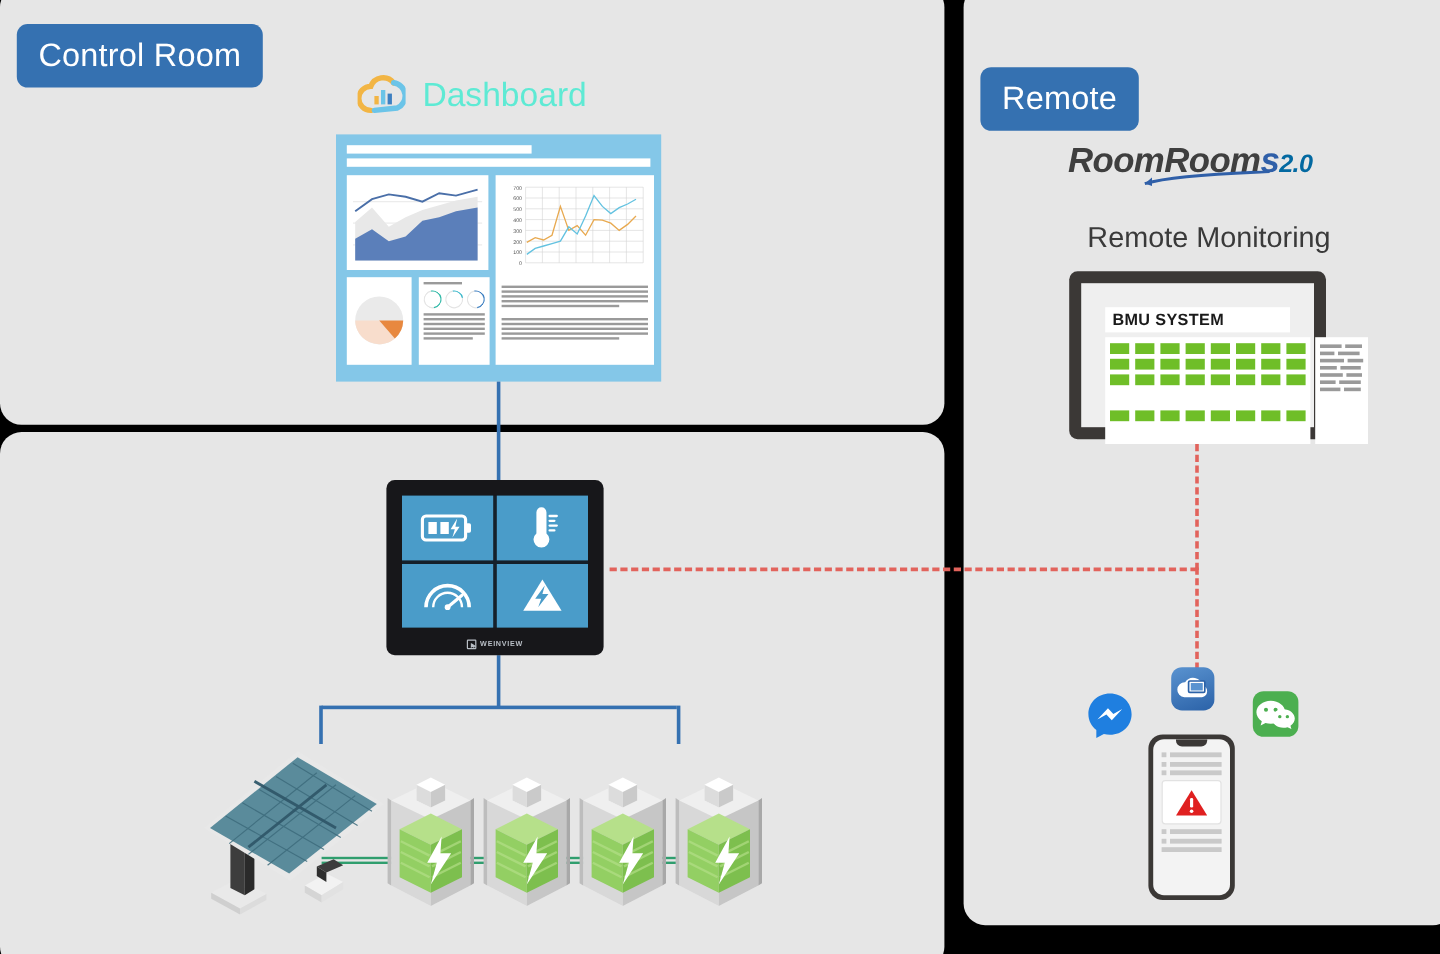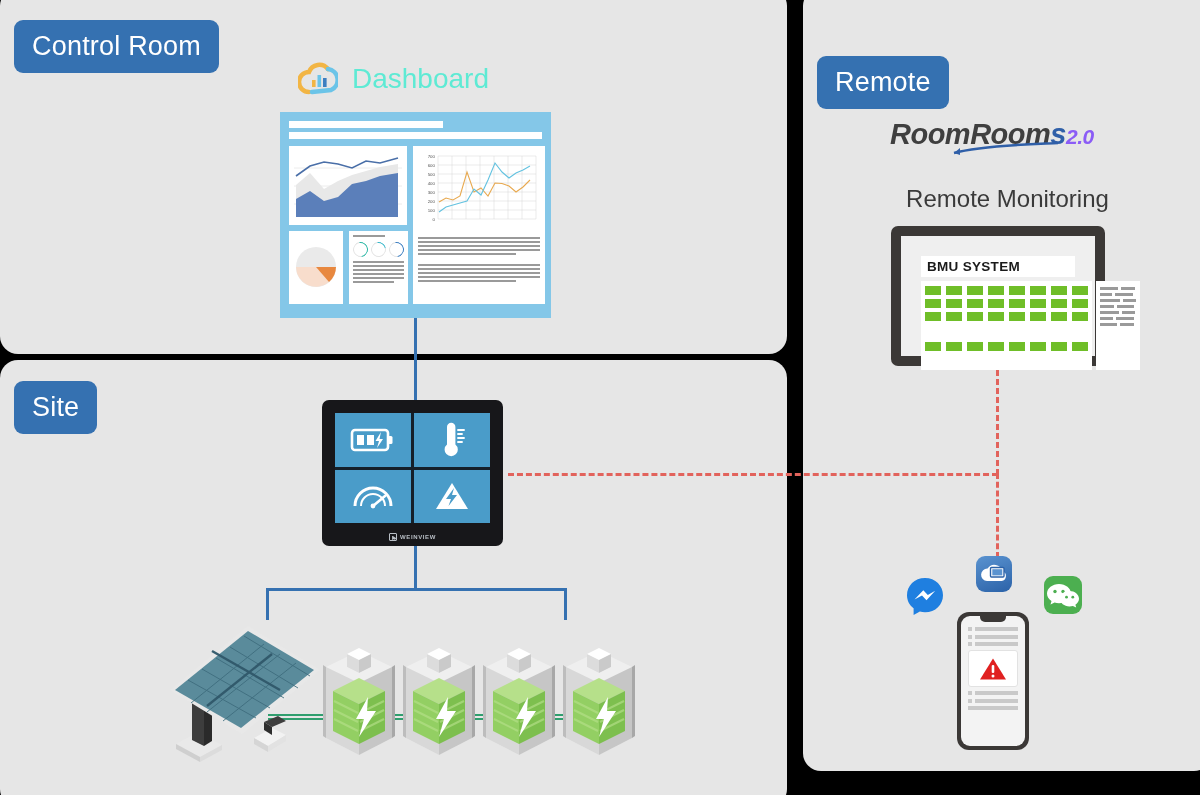--- a/index.html
+++ b/index.html
@@ -129,21 +129,21 @@
     width: 216px; height: 42px;
   }
   #ea-text {
     font-family: "Liberation Sans", sans-serif;
     font-style: italic; font-weight: bold; font-size: 29px;
     letter-spacing: -0.5px;
   }
   #ea-text .p1 { color: #3f3f3f; }
   #ea-text .p2 { color: #3f3f3f; }
   #ea-text .p3 { color: #2f5fa8; }
-  #ea-text .p4 { color: #8b5cf6; font-size: 21px; }
+  #ea-text .p4 { color: #0369a1; font-size: 21px; }
 
   #remote-monitoring-label {
     position: absolute; left: 803px; top: 185px; width: 409px;
     text-align: center; font-size: 24px; color: #3a3a3a;
   }
 
   
   #bmu {
     position: absolute; left: 891px; top: 226px;
     width: 214px; height: 140px;
@@ -205,21 +205,20 @@
 </head>
 <body>
 
 <div id="stage">
 
   <div class="panel" id="panel-control"></div>
   <div class="panel" id="panel-site"></div>
   <div class="panel" id="panel-remote"></div>
 
   <div class="badge" id="badge-control">Control Room</div>
-  <div class="badge" id="badge-site">Site</div>
   <div class="badge" id="badge-remote">Remote</div>
 
   <div id="dashboard-head">
     <svg width="40" height="34" viewBox="0 0 40 34">
       <path d="M11 30 A10 10 0 0 1 11 10 A11 11 0 0 1 30 7" fill="none" stroke="#f2b544" stroke-width="4.5" stroke-linecap="round"></path>
       <path d="M30 7 A11 11 0 0 1 33 28 L14 30" fill="none" stroke="#6bc4e8" stroke-width="4.5" stroke-linecap="round"></path>
       <rect x="14" y="18" width="3.6" height="7" fill="#f2b544"></rect>
       <rect x="19.5" y="13" width="3.6" height="12" fill="#6bc4e8"></rect>
       <rect x="25" y="16" width="3.6" height="9" fill="#3d7fc1"></rect>
     </svg>

